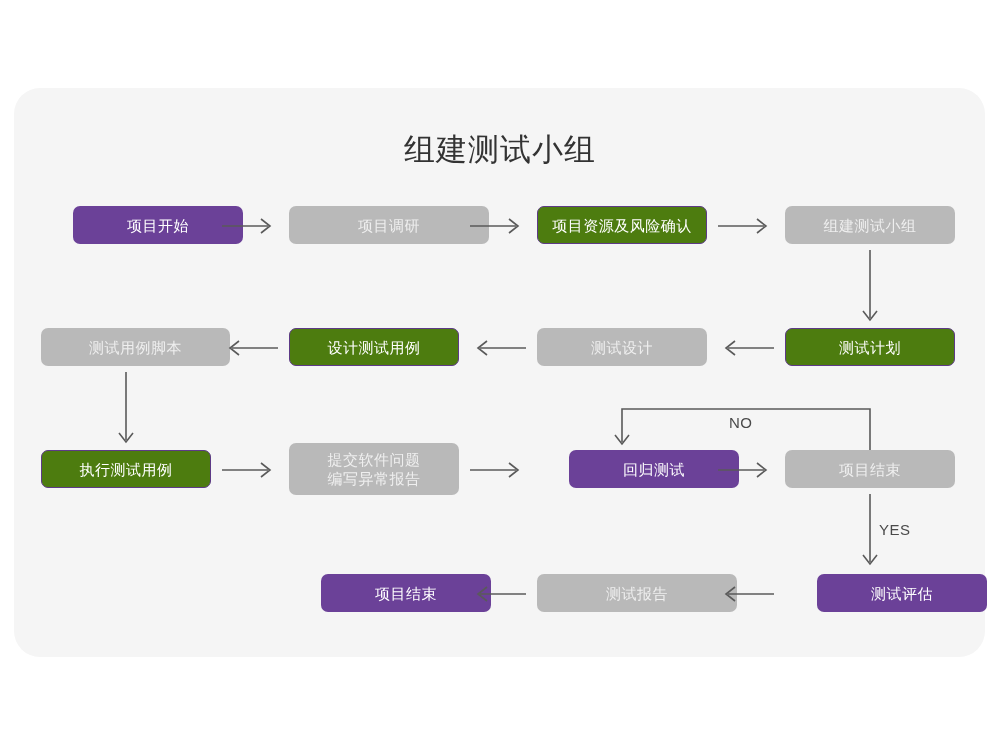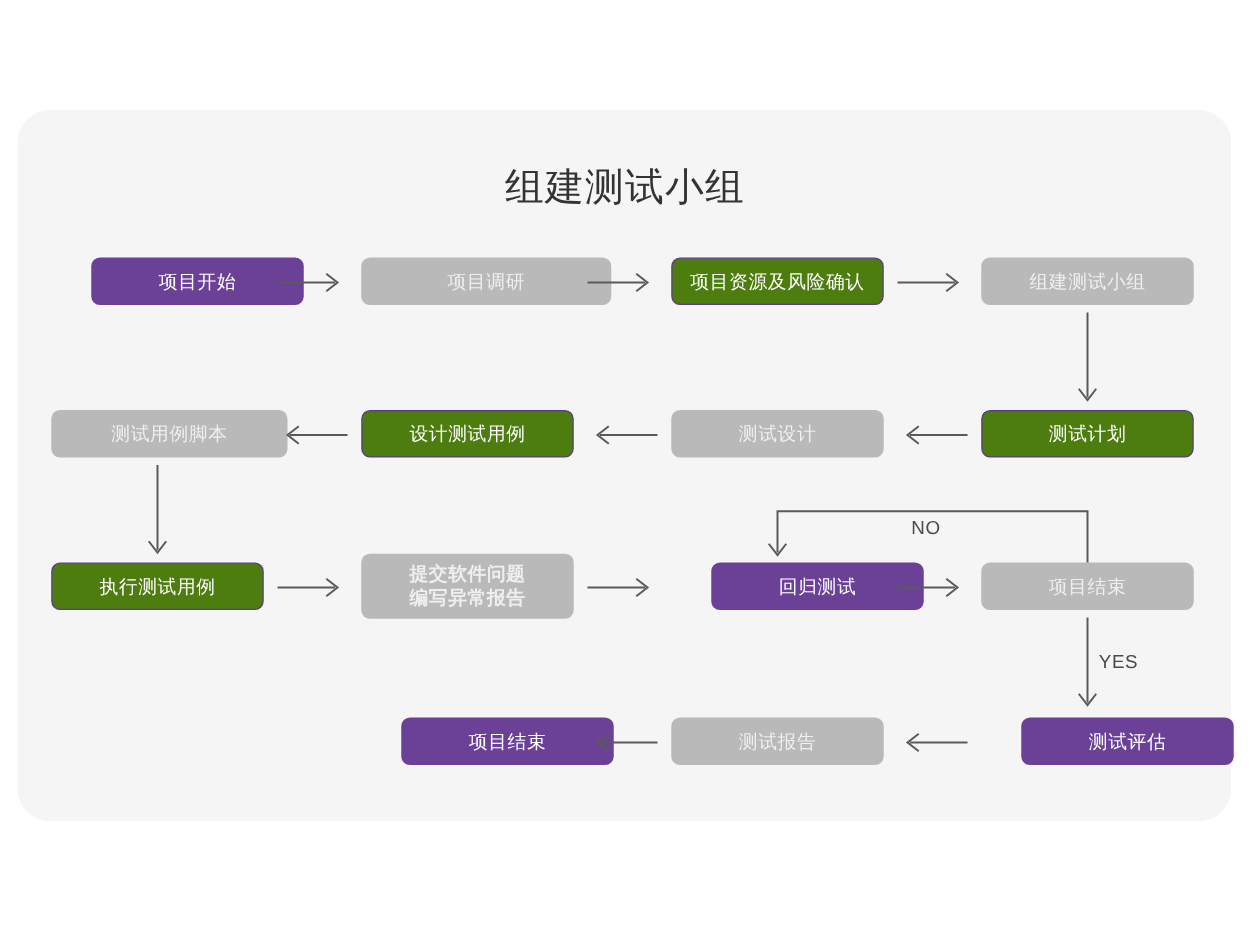--- a/index.html
+++ b/index.html
@@ -169,21 +169,21 @@
 
   <div class="node purple-outline" style="left:41px;  top:450px; width:170px;">执行测试用例</div>
 
   <div class="conn" style="left:222px; top:460px;">
     <svg width="56" height="20" viewBox="0 0 56 20">
       <path d="M0 10 H46" stroke="#5a5a5a" stroke-width="1.6" fill="none"></path>
       <path d="M39 3 L48 10 L39 17" stroke="#5a5a5a" stroke-width="1.6" fill="none"></path>
     </svg>
   </div>
 
-  <div class="node gray tall" style="left:289px; top:443px; width:170px;font-weight:bold;">提交软件问题
+  <div class="node gray tall" style="left:289px; top:443px; width:170px;">提交软件问题
 编写异常报告</div>
 
   <div class="conn" style="left:470px; top:460px;">
     <svg width="56" height="20" viewBox="0 0 56 20">
       <path d="M0 10 H46" stroke="#5a5a5a" stroke-width="1.6" fill="none"></path>
       <path d="M39 3 L48 10 L39 17" stroke="#5a5a5a" stroke-width="1.6" fill="none"></path>
     </svg>
   </div>
 
   <div class="node purple" style="left:537px; top:450px; width:170px;">回归测试</div>
@@ -215,21 +215,21 @@
 
   <div class="node purple" style="left:289px; top:574px; width:170px;">项目结束</div>
 
   <div class="conn" style="left:470px; top:584px;">
     <svg width="56" height="20" viewBox="0 0 56 20">
       <path d="M10 10 H56" stroke="#5a5a5a" stroke-width="1.6" fill="none"></path>
       <path d="M17 3 L8 10 L17 17" stroke="#5a5a5a" stroke-width="1.6" fill="none"></path>
     </svg>
   </div>
 
-  <div class="node gray" style="left:537px; top:574px; width:170px;">测试报告</div>
+  <div class="node gray" style="left:537px; top:574px; width:200px;">测试报告</div>
 
   <div class="conn" style="left:718px; top:584px;">
     <svg width="56" height="20" viewBox="0 0 56 20">
       <path d="M10 10 H56" stroke="#5a5a5a" stroke-width="1.6" fill="none"></path>
       <path d="M17 3 L8 10 L17 17" stroke="#5a5a5a" stroke-width="1.6" fill="none"></path>
     </svg>
   </div>
 
   <div class="node purple" style="left:785px; top:574px; width:170px;">测试评估</div>
 

